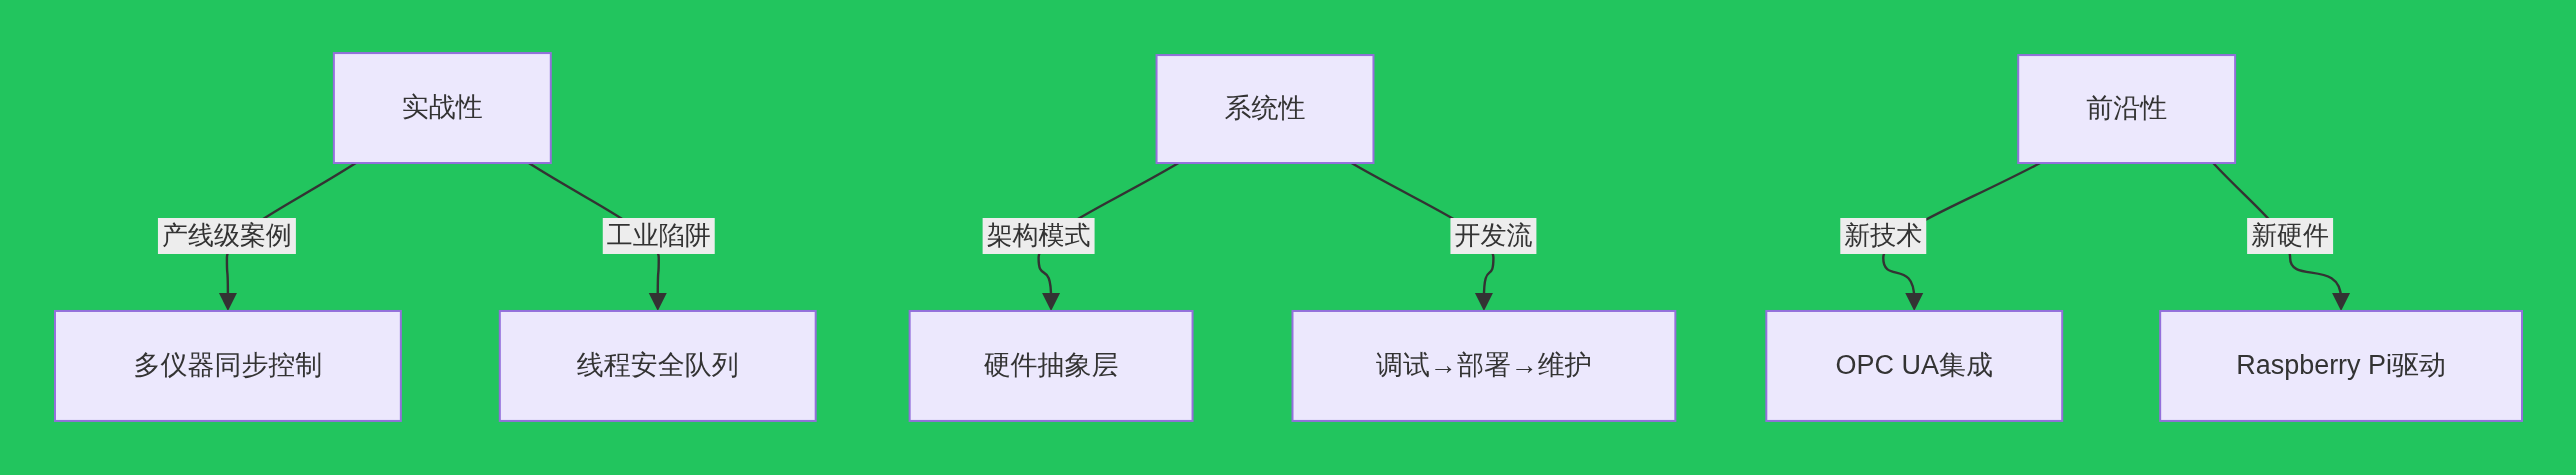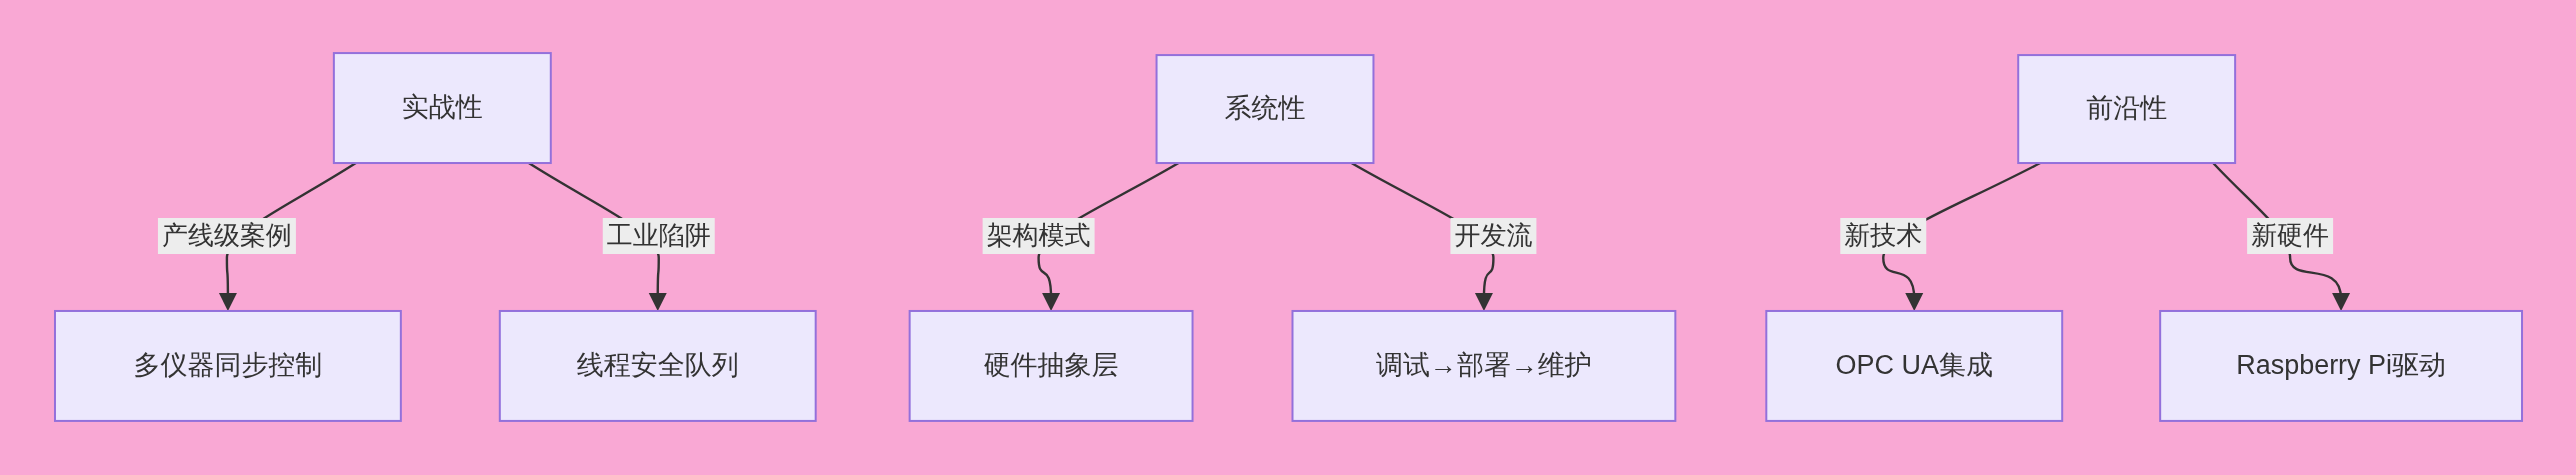--- a/index.html
+++ b/index.html
@@ -10,21 +10,21 @@
   body {
     width: 2576px;
     height: 476px;
     font-family: "Liberation Sans", "DejaVu Sans", sans-serif;
     overflow: hidden;
   }
   #diagram-root {
     position: relative;
     width: 2576px;
     height: 476px;
-    background: #f9a8d4;
+    background: #22c55e;
   }
   svg.flowchart {
     display: block;
     width: 2576px;
     height: 476px;
   }
   .node-rect {
     fill: #ECE8FD;
     stroke: #9370DB;
     stroke-width: 2px;

